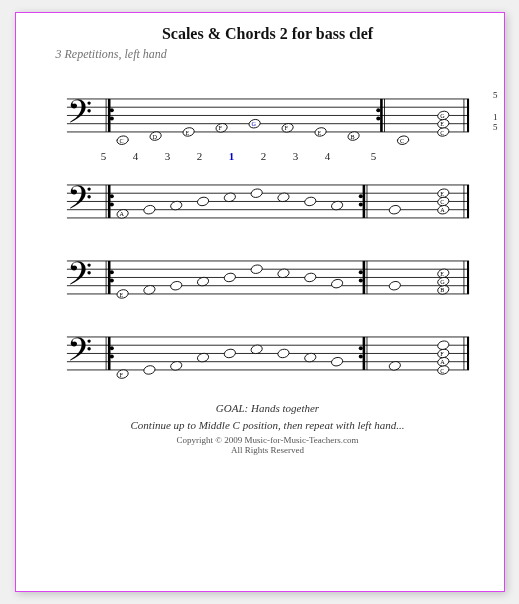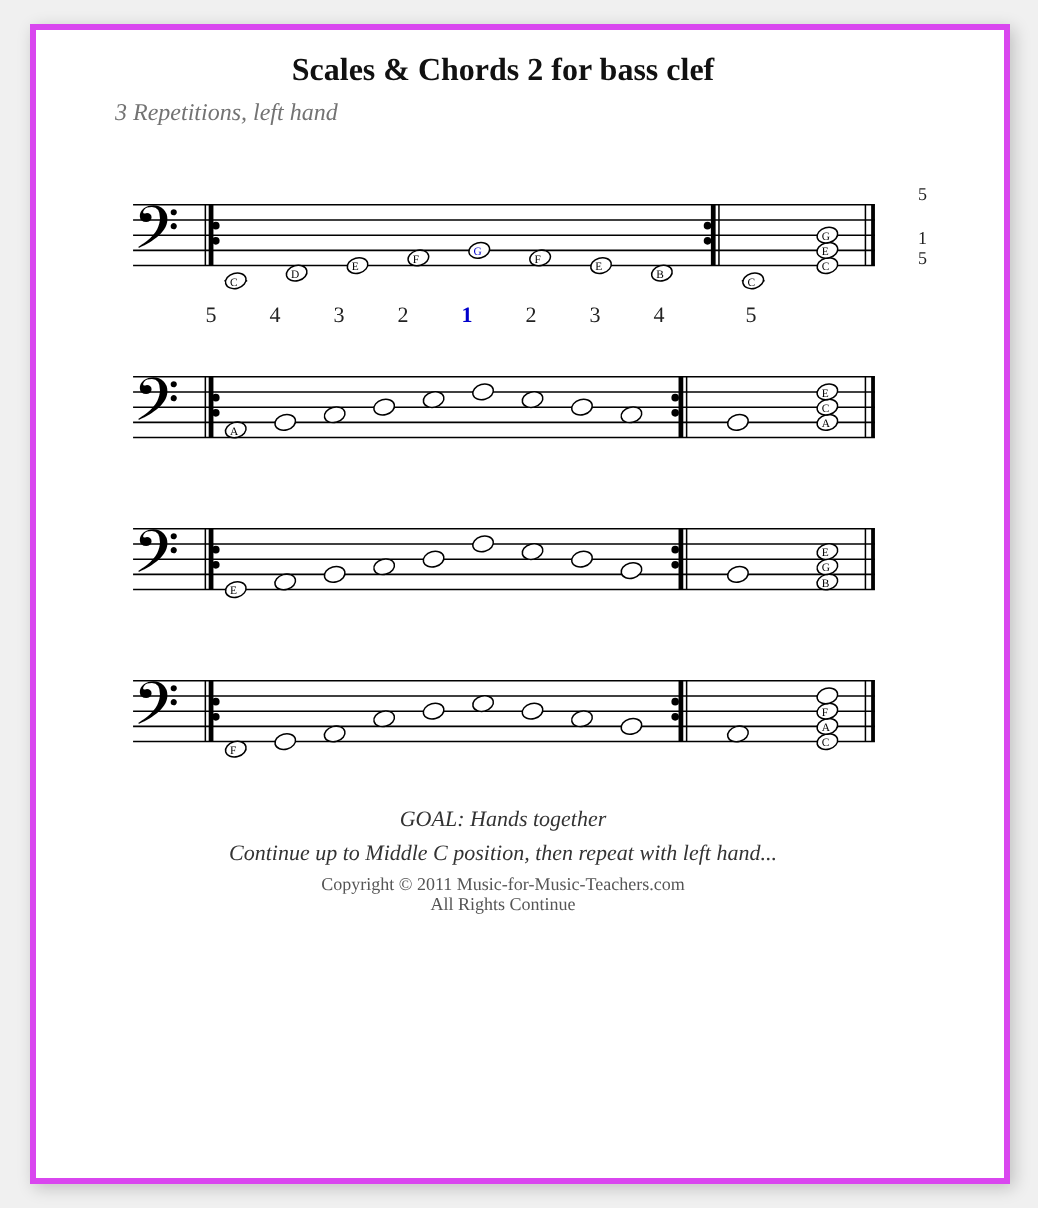--- a/index.html
+++ b/index.html
@@ -9,23 +9,23 @@
       background: #f0f0f0;
       display: flex;
       align-items: center;
       justify-content: center;
       font-family: Georgia, serif;
     }
     .page {
       width: 490px;
       height: 580px;
       background: white;
-      border: 3px solid #d946ef;
+      border: 1px solid #d946ef;
       box-shadow: 2px 2px 8px rgba(0,0,0,0.2);
-      padding: 12px 36px 8px 20px;
+      padding: 12px 4px 8px 20px;
       display: flex;
       flex-direction: column;
       align-items: center;
     }
     .title {
       font-size: 16px;
       font-weight: bold;
       text-align: center;
       margin-bottom: 4px;
       color: #111;
@@ -315,16 +315,16 @@
         <line x1="419" y1="15" x2="419" y2="47" stroke="#000" stroke-width="2"></line>
       </svg>
     </div>
   </div>
 
   <div class="footer-text">
     <div>GOAL: Hands together</div>
     <div>Continue up to Middle C position, then repeat with left hand...</div>
   </div>
   <div class="copyright">
-    <div>Copyright © 2011 Music-for-Music-Teachers.com</div>
-    <div>All Rights Continue</div>
+    <div>Copyright © 2009 Music-for-Music-Teachers.com</div>
+    <div>All Rights Reserved</div>
   </div>
 </div>
 
 </body></html>

